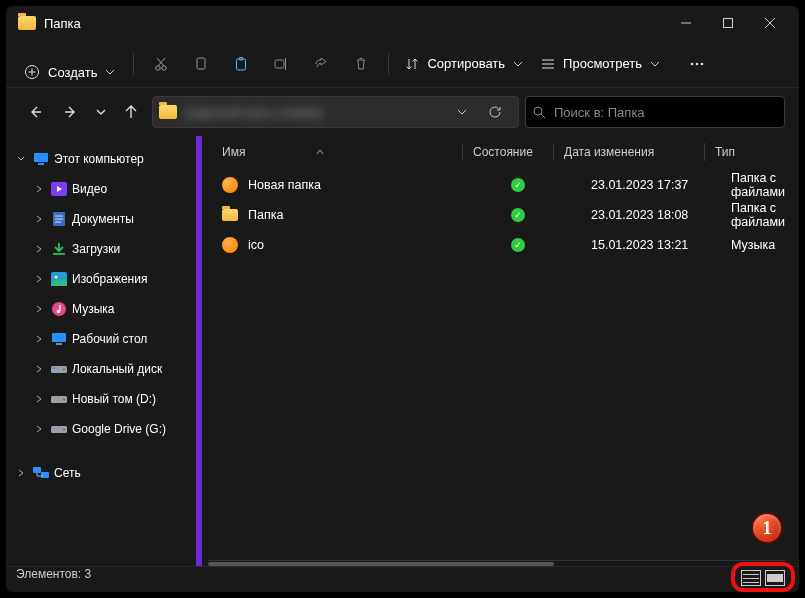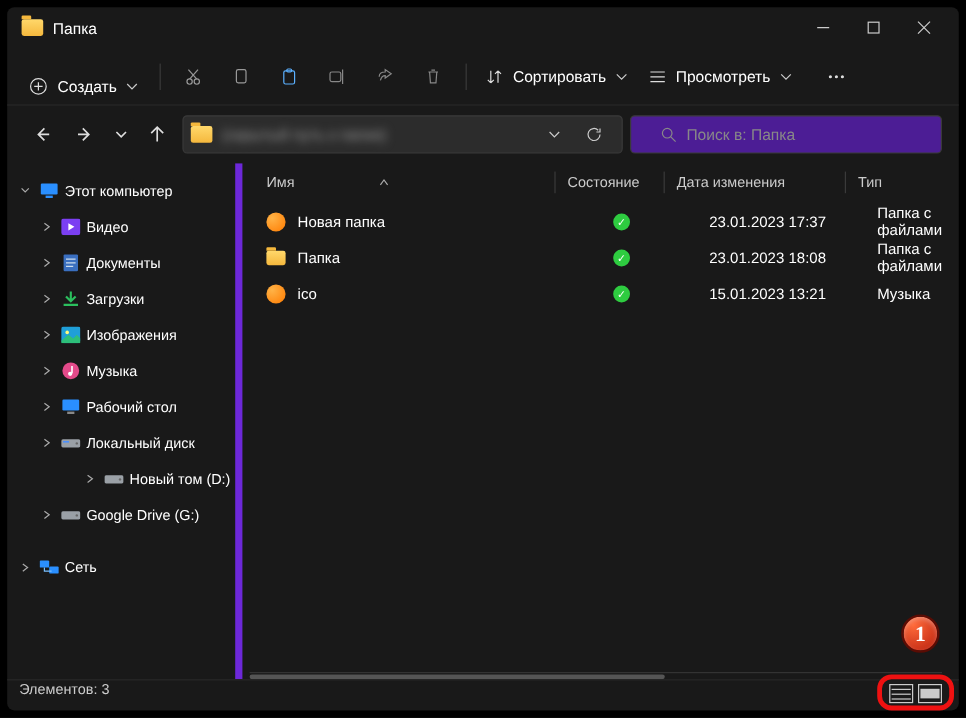--- a/index.html
+++ b/index.html
@@ -19,21 +19,21 @@
 .tbtn { width: 38px; height: 34px; display: flex; align-items: center; justify-content: center; color: #8a8a8a; border-radius: 4px; }
 .sort-btn, .view-btn { display: flex; align-items: center; gap: 8px; padding: 6px 8px; font-size: 13px; border-radius: 4px; }
 
 
 .addrrow { height: 48px; display: flex; align-items: center; padding: 0 14px; gap: 6px; }
 .navbtn { width: 30px; height: 30px; display: flex; align-items: center; justify-content: center; color: #ddd; border-radius: 4px; }
 .addrbox { flex: 1; height: 32px; background: #2c2c2c; border: 1px solid #3a3a3a; border-radius: 4px; display: flex; align-items: center; padding: 0 6px; gap: 8px; }
 .addrbox .folder-ico { width: 18px; height: 14px; }
 .addrbox .path { flex: 1; font-size: 13px; filter: blur(4px); color: #999; }
 .addrbox .chev, .addrbox .refresh { color: #ccc; width: 24px; text-align: center; }
-.searchbox { width: 260px; height: 32px; background: #4c1d95; border: 1px solid #3a3a3a; border-radius: 4px; display: flex; align-items: center; padding: 0 24px; gap: 8px; color: #888; font-size: 13px; }
+.searchbox { width: 260px; height: 32px; background: #000000; border: 1px solid #3a3a3a; border-radius: 4px; display: flex; align-items: center; padding: 0 6px; gap: 8px; color: #888; font-size: 13px; }
 
 
 .body { flex: 1; display: flex; overflow: hidden; }
 
 
 .sidebar { width: 190px; padding: 8px 4px; overflow-y: auto; font-size: 12px; }
 .tree-item { display: flex; align-items: center; height: 30px; padding-left: 4px; gap: 4px; border-radius: 4px; }
 .tree-item .exp { width: 14px; height: 14px; display: flex; align-items: center; justify-content: center; color: #aaa; font-size: 10px; }
 .tree-item.child { padding-left: 22px; }
 .tree-item .ico { width: 18px; height: 16px; display: flex; align-items: center; justify-content: center; }
@@ -334,21 +334,21 @@
           </span>
         <span class="ico">
             <svg width="16" height="12">
               <rect x="0" y="3" width="16" height="7" rx="1.5" fill="#9aa0a6"></rect>
               <rect x="1.5" y="4.5" width="5" height="1.3" fill="#4a8fff"></rect>
               <circle cx="13" cy="6.5" r="1" fill="#666"></circle>
             </svg>
           </span>
         <span>Локальный диск</span>
       </div>
-      <div class="tree-item child" style="position:relative;justify-content:flex-end;">
+      <div class="tree-item child" style="position:relative;">
         <span class="exp">
             <svg width="10" height="10">
               <path d="M3 2 L7 5 L3 8" stroke="#aaa" fill="none"></path>
             </svg>
           </span>
         <span class="ico">
             <svg width="16" height="12">
               <rect x="0" y="3" width="16" height="7" rx="1.5" fill="#9aa0a6"></rect>
               <circle cx="13" cy="6.5" r="1" fill="#666"></circle>
             </svg>

